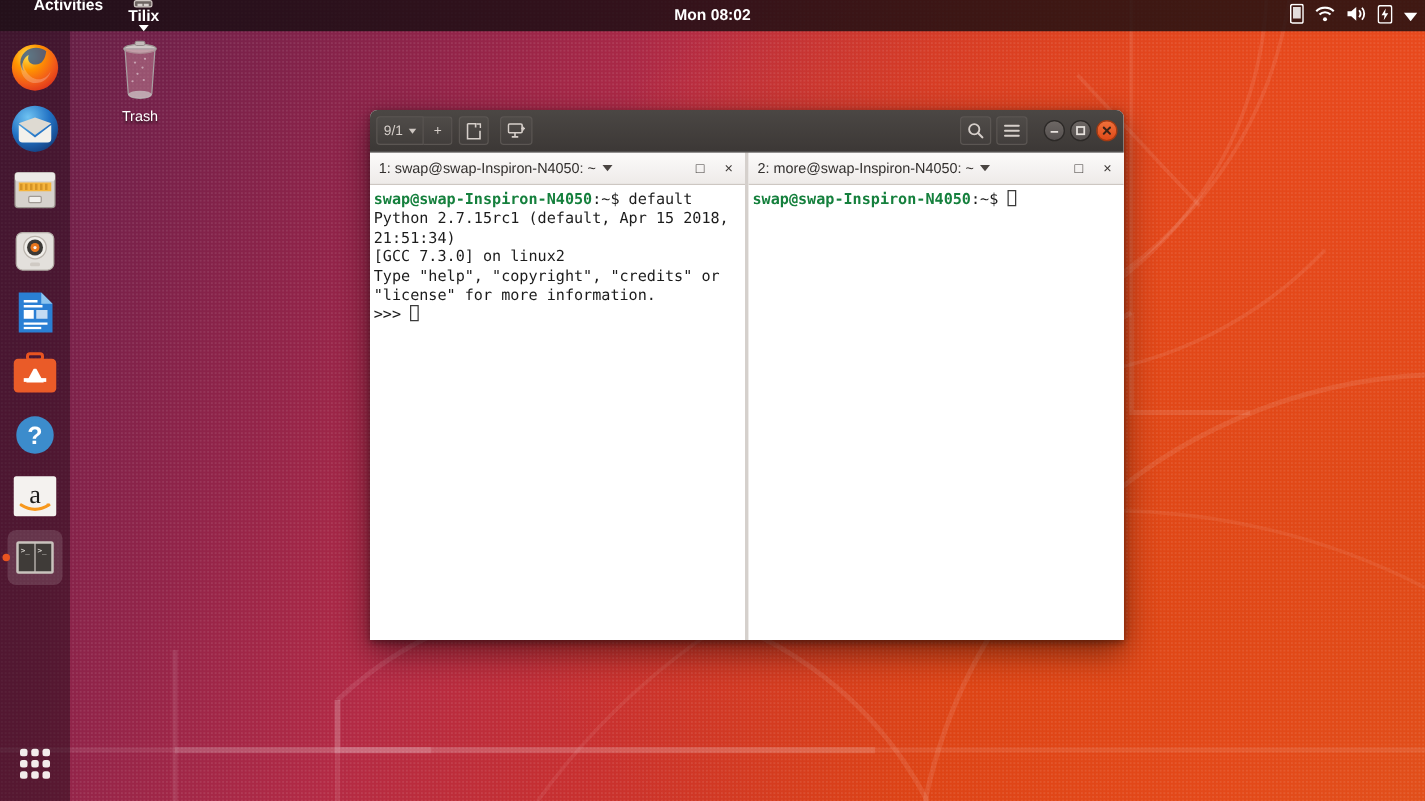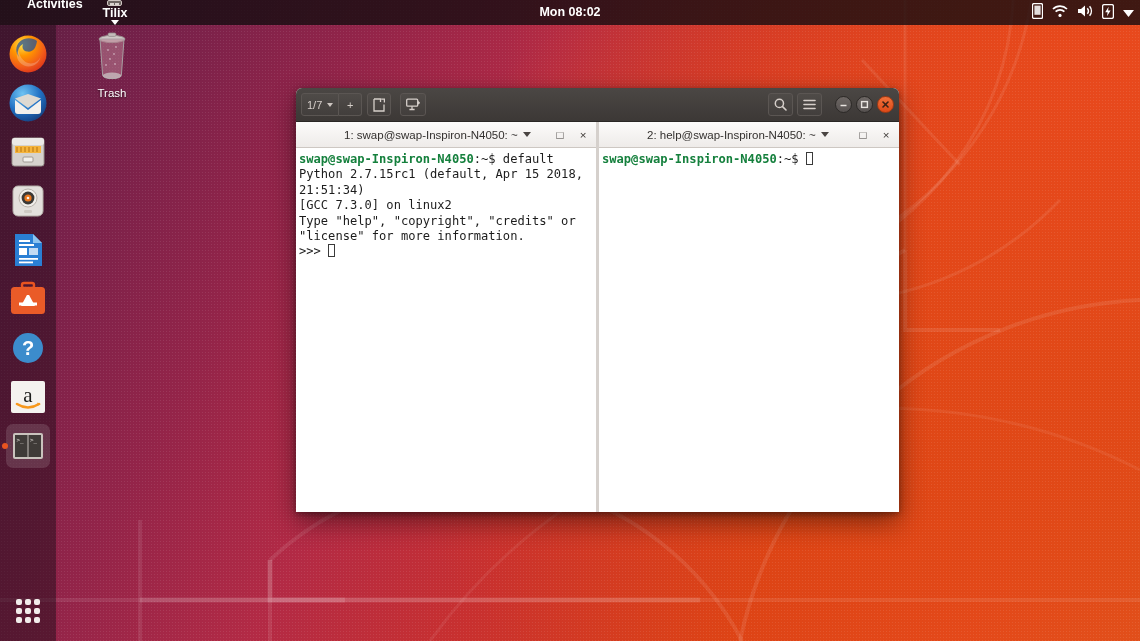--- a/index.html
+++ b/index.html
@@ -252,21 +252,20 @@
     align-items: center;
     padding: 0 4px 0 7px;
     font-size: 11.5px;
     color: #33302e;
     gap: 5px;
   }
   .pane-tab .ttl {
     white-space: nowrap;
     overflow: hidden;
     text-overflow: ellipsis;
-    margin-left: 41px;
   }
   .pane-tab .tcaret {
     width: 0; height: 0;
     border-left: 4px solid transparent;
     border-right: 4px solid transparent;
     border-top: 5px solid #4a4542;
     flex: none;
   }
   .pane-tab .spacer { flex: 1; }
   .pane-tab .tbtn {
@@ -525,21 +524,21 @@
     </svg>
     <div class="label">Trash</div>
   </div>
 
   <div id="tilix">
 
     <div id="tilix-header">
 
       <div class="hdr-group">
         <div class="hdr-btn">
-          <span>1/7</span>
+          <span>9/1</span>
           <span style="margin-left:5px;width:0;height:0;border-left:3.5px solid transparent;border-right:3.5px solid transparent;border-top:4.5px solid #cdc6c1;"></span>
         </div>
         <div class="hdr-btn">+</div>
       </div>
 
       <div class="hdr-gap"></div>
 
       <div class="hdr-btn">
         <svg width="12" height="14" viewBox="0 0 12 14">
           <path d="M1 1 L7.5 1 L7.5 4 M1 1 L1 13 L11 13 L11 6.5" fill="none" stroke="#d6cfca" stroke-width="1.3"></path>
@@ -612,21 +611,21 @@
 <span>Python 2.7.15rc1 (default, Apr 15 2018, 21:51:34)</span>
 <span>[GCC 7.3.0] on linux2</span>
 <span>Type "help", "copyright", "credits" or "license" for more information.</span>
 <span>&gt;&gt;&gt; </span><span class="cursor"></span></div>
       </div>
 
       <div class="pane-divider"></div>
 
       <div class="pane">
         <div class="pane-tab">
-          <span class="ttl">2: help@swap-Inspiron-N4050: ~</span>
+          <span class="ttl">2: more@swap-Inspiron-N4050: ~</span>
           <span class="tcaret"></span>
           <span class="spacer"></span>
           <span class="tbtn">□</span>
           <span class="tbtn">×</span>
         </div>
         <div class="pane-term"><span class="prompt">swap@swap-Inspiron-N4050</span><span class="pcolon">:~$</span><span> </span><span class="cursor"></span></div>
       </div>
 
     </div>
   </div>

